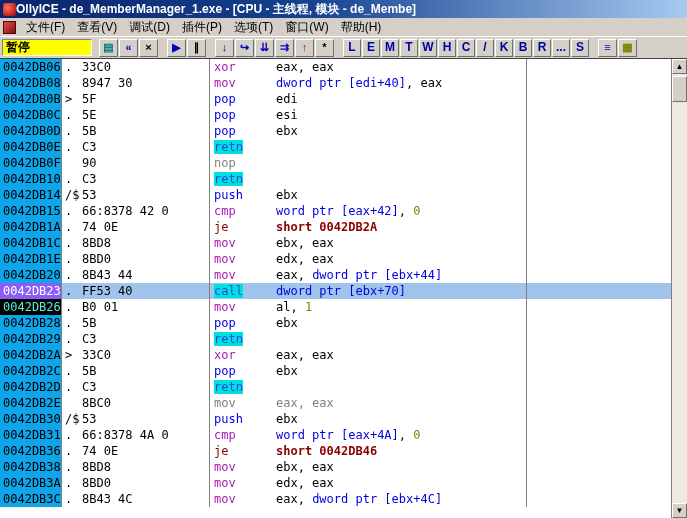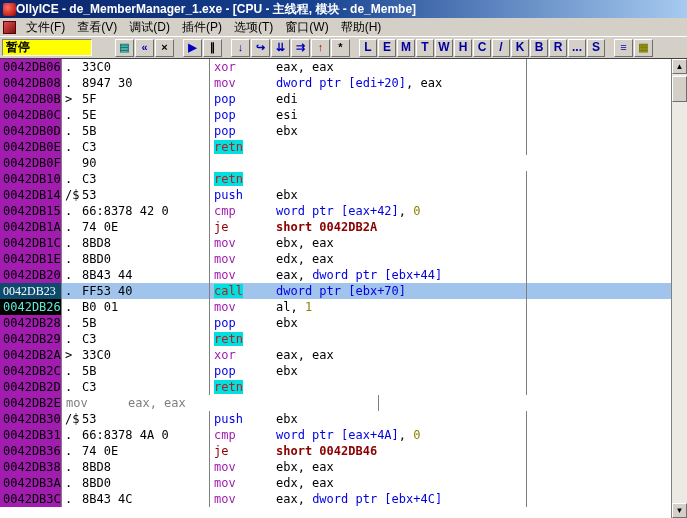--- a/index.html
+++ b/index.html
@@ -35,21 +35,21 @@
   .mdi-icon {
     width: 13px; height: 13px; margin: 0 4px 0 1px; flex: none;
     background: linear-gradient(135deg, #E05050, #801010);
     border: 1px solid #5A0000;
   }
   .menu-item { padding: 1px 6px; color: #000; white-space: nowrap; }
 
   
   .toolbar {
     height: 22px; display: flex; align-items: center;
-    padding: 1px 2px; gap: 18px;
+    padding: 1px 2px; gap: 2px;
     border-top: 1px solid #FFFFFF;
     background: #D4D0C8;
   }
   .status-box {
     width: 90px; height: 17px; flex: none;
     background: #FFFF00; color: #000;
     border: 1px solid; border-color: #808080 #FFFFFF #FFFFFF #808080;
     font-size: 12px; font-weight: bold; line-height: 15px; padding: 0 3px;
     margin-right: 5px;
     white-space: nowrap; overflow: hidden;
@@ -71,40 +71,40 @@
     background: #FFFFFF;
   }
   .listing {
     width: 671px; overflow: hidden;
     font-family: "DejaVu Sans Mono", "Liberation Mono", monospace;
     font-size: 12px;
   }
   .drow { display: flex; height: 16px; line-height: 16px; white-space: pre; }
   .c-addr {
     width: 62px; flex: none;
-    background: #a21caf; color: #000;
+    background: #0ea5e9; color: #000;
     border-right: 1px solid #808080;
     padding-left: 3px; overflow: hidden;
   }
-  .c-addr.bp  { background: #0c4a6e; color: #FFFFFF; font-family: Liberation Serif, serif; }
+  .c-addr.bp  { background: #8b5cf6; color: #FFFFFF; }
   .c-addr.eip { background: #000000; color: #5eead4; }
   .c-bytes {
     width: 148px; flex: none; display: flex;
     border-right: 1px solid #808080; overflow: hidden;
   }
   .prefix { width: 20px; flex: none; padding-left: 3px; color: #000; }
   .c-disasm {
     width: 317px; flex: none; display: flex;
     border-right: 1px solid #808080;
     padding-left: 4px; overflow: hidden;
   }
   .mnem { width: 62px; flex: none; }
   .mn-plain  { color: #a21caf; }
   .mn-push   { color: #0000E0; margin-top: 48px; }
-  .mn-ret    { color: #b91c1c; background: #00E0E0; }
+  .mn-ret    { color: #1d4ed8; background: #00E0E0; }
   .mn-jump   { color: #8B0000; }
   .mn-filler { color: #808080; }
   .o-reg   { color: #000000; }
   .o-mem   { color: #0000E0; }
   .o-const { color: #8B8000; }
   .o-addr  { color: #8B0000; font-weight: bold; }
   .o-gray  { color: #808080; }
   .c-comment { flex: 1; }
   .drow.selected .c-bytes,
   .drow.selected .c-disasm,
@@ -181,41 +181,41 @@
       <span class="tbtn letter">S</span>
       <span class="tb-gap"></span>
       <span class="tbtn" style="color: rgb(0, 0, 192);">≡</span>
       <span class="tbtn" style="color: rgb(128, 128, 0);">▦</span>
     </div>
 </div>
 
 <div class="cpu-pane">
   <div class="listing" id="disasm-listing">
       <div class="drow"><span class="c-addr">0042DB06</span><span class="c-bytes"><span class="prefix">.</span><span class="bytes">33C0</span></span><span class="c-disasm"><span class="mnem"><span class="mn-plain">xor</span></span><span class="ops"><span class="o-reg">eax, eax</span></span></span><span class="c-comment"></span></div>
-      <div class="drow"><span class="c-addr">0042DB08</span><span class="c-bytes"><span class="prefix">.</span><span class="bytes">8947 30</span></span><span class="c-disasm"><span class="mnem"><span class="mn-plain">mov</span></span><span class="ops"><span class="o-mem">dword ptr [edi+20]</span><span class="o-reg">, eax</span></span></span><span class="c-comment"></span></div>
+      <div class="drow"><span class="c-addr">0042DB08</span><span class="c-bytes"><span class="prefix">.</span><span class="bytes">8947 30</span></span><span class="c-disasm"><span class="mnem"><span class="mn-plain">mov</span></span><span class="ops"><span class="o-mem">dword ptr [edi+40]</span><span class="o-reg">, eax</span></span></span><span class="c-comment"></span></div>
       <div class="drow"><span class="c-addr">0042DB0B</span><span class="c-bytes"><span class="prefix">&gt;</span><span class="bytes">5F</span></span><span class="c-disasm"><span class="mnem"><span class="mn-push">pop</span></span><span class="ops"><span class="o-reg">edi</span></span></span><span class="c-comment"></span></div>
       <div class="drow"><span class="c-addr">0042DB0C</span><span class="c-bytes"><span class="prefix">.</span><span class="bytes">5E</span></span><span class="c-disasm"><span class="mnem"><span class="mn-push">pop</span></span><span class="ops"><span class="o-reg">esi</span></span></span><span class="c-comment"></span></div>
       <div class="drow"><span class="c-addr">0042DB0D</span><span class="c-bytes"><span class="prefix">.</span><span class="bytes">5B</span></span><span class="c-disasm"><span class="mnem"><span class="mn-push">pop</span></span><span class="ops"><span class="o-reg">ebx</span></span></span><span class="c-comment"></span></div>
       <div class="drow"><span class="c-addr">0042DB0E</span><span class="c-bytes"><span class="prefix">.</span><span class="bytes">C3</span></span><span class="c-disasm"><span class="mnem"><span class="mn-ret">retn</span></span><span class="ops"></span></span><span class="c-comment"></span></div>
-      <div class="drow"><span class="c-addr">0042DB0F</span><span class="c-bytes"><span class="prefix"></span><span class="bytes">90</span></span><span class="c-comment"></span></div>
+      <div class="drow"><span class="c-addr">0042DB0F</span><span class="c-bytes"><span class="prefix"></span><span class="bytes">90</span></span><span class="c-disasm"><span class="mnem"><span class="mn-filler">nop</span></span><span class="ops"></span></span><span class="c-comment"></span></div>
       <div class="drow"><span class="c-addr">0042DB10</span><span class="c-bytes"><span class="prefix">.</span><span class="bytes">C3</span></span><span class="c-disasm"><span class="mnem"><span class="mn-ret">retn</span></span><span class="ops"></span></span><span class="c-comment"></span></div>
       <div class="drow"><span class="c-addr">0042DB14</span><span class="c-bytes"><span class="prefix">/$</span><span class="bytes">53</span></span><span class="c-disasm"><span class="mnem"><span class="mn-push">push</span></span><span class="ops"><span class="o-reg">ebx</span></span></span><span class="c-comment"></span></div>
       <div class="drow"><span class="c-addr">0042DB15</span><span class="c-bytes"><span class="prefix">.</span><span class="bytes">66:8378 42 0</span></span><span class="c-disasm"><span class="mnem"><span class="mn-plain">cmp</span></span><span class="ops"><span class="o-mem">word ptr [eax+42]</span><span class="o-reg">, </span><span class="o-const">0</span></span></span><span class="c-comment"></span></div>
       <div class="drow"><span class="c-addr">0042DB1A</span><span class="c-bytes"><span class="prefix">.</span><span class="bytes">74 0E</span></span><span class="c-disasm"><span class="mnem"><span class="mn-jump">je</span></span><span class="ops"><span class="o-addr">short 0042DB2A</span></span></span><span class="c-comment"></span></div>
       <div class="drow"><span class="c-addr">0042DB1C</span><span class="c-bytes"><span class="prefix">.</span><span class="bytes">8BD8</span></span><span class="c-disasm"><span class="mnem"><span class="mn-plain">mov</span></span><span class="ops"><span class="o-reg">ebx, eax</span></span></span><span class="c-comment"></span></div>
       <div class="drow"><span class="c-addr">0042DB1E</span><span class="c-bytes"><span class="prefix">.</span><span class="bytes">8BD0</span></span><span class="c-disasm"><span class="mnem"><span class="mn-plain">mov</span></span><span class="ops"><span class="o-reg">edx, eax</span></span></span><span class="c-comment"></span></div>
       <div class="drow"><span class="c-addr">0042DB20</span><span class="c-bytes"><span class="prefix">.</span><span class="bytes">8B43 44</span></span><span class="c-disasm"><span class="mnem"><span class="mn-plain">mov</span></span><span class="ops"><span class="o-reg">eax, </span><span class="o-mem">dword ptr [ebx+44]</span></span></span><span class="c-comment"></span></div>
       <div class="drow selected"><span class="c-addr bp">0042DB23</span><span class="c-bytes"><span class="prefix">.</span><span class="bytes">FF53 40</span></span><span class="c-disasm"><span class="mnem"><span class="mn-ret">call</span></span><span class="ops"><span class="o-mem">dword ptr [ebx+70]</span></span></span><span class="c-comment"></span></div>
       <div class="drow"><span class="c-addr eip">0042DB26</span><span class="c-bytes"><span class="prefix">.</span><span class="bytes">B0 01</span></span><span class="c-disasm"><span class="mnem"><span class="mn-plain">mov</span></span><span class="ops"><span class="o-reg">al, </span><span class="o-const">1</span></span></span><span class="c-comment"></span></div>
       <div class="drow"><span class="c-addr">0042DB28</span><span class="c-bytes"><span class="prefix">.</span><span class="bytes">5B</span></span><span class="c-disasm"><span class="mnem"><span class="mn-push">pop</span></span><span class="ops"><span class="o-reg">ebx</span></span></span><span class="c-comment"></span></div>
       <div class="drow"><span class="c-addr">0042DB29</span><span class="c-bytes"><span class="prefix">.</span><span class="bytes">C3</span></span><span class="c-disasm"><span class="mnem"><span class="mn-ret">retn</span></span><span class="ops"></span></span><span class="c-comment"></span></div>
       <div class="drow"><span class="c-addr">0042DB2A</span><span class="c-bytes"><span class="prefix">&gt;</span><span class="bytes">33C0</span></span><span class="c-disasm"><span class="mnem"><span class="mn-plain">xor</span></span><span class="ops"><span class="o-reg">eax, eax</span></span></span><span class="c-comment"></span></div>
       <div class="drow"><span class="c-addr">0042DB2C</span><span class="c-bytes"><span class="prefix">.</span><span class="bytes">5B</span></span><span class="c-disasm"><span class="mnem"><span class="mn-push">pop</span></span><span class="ops"><span class="o-reg">ebx</span></span></span><span class="c-comment"></span></div>
       <div class="drow"><span class="c-addr">0042DB2D</span><span class="c-bytes"><span class="prefix">.</span><span class="bytes">C3</span></span><span class="c-disasm"><span class="mnem"><span class="mn-ret">retn</span></span><span class="ops"></span></span><span class="c-comment"></span></div>
-      <div class="drow"><span class="c-addr">0042DB2E</span><span class="c-disasm"><span class="mnem"><span class="mn-filler">mov</span></span><span class="ops"><span class="o-gray">eax, eax</span></span></span><span class="c-comment"></span></div>
+      <div class="drow"><span class="c-addr">0042DB2E</span><span class="c-bytes"><span class="prefix"></span><span class="bytes">8BC0</span></span><span class="c-disasm"><span class="mnem"><span class="mn-filler">mov</span></span><span class="ops"><span class="o-gray">eax, eax</span></span></span><span class="c-comment"></span></div>
       <div class="drow"><span class="c-addr">0042DB30</span><span class="c-bytes"><span class="prefix">/$</span><span class="bytes">53</span></span><span class="c-disasm"><span class="mnem"><span class="mn-push">push</span></span><span class="ops"><span class="o-reg">ebx</span></span></span><span class="c-comment"></span></div>
       <div class="drow"><span class="c-addr">0042DB31</span><span class="c-bytes"><span class="prefix">.</span><span class="bytes">66:8378 4A 0</span></span><span class="c-disasm"><span class="mnem"><span class="mn-plain">cmp</span></span><span class="ops"><span class="o-mem">word ptr [eax+4A]</span><span class="o-reg">, </span><span class="o-const">0</span></span></span><span class="c-comment"></span></div>
       <div class="drow"><span class="c-addr">0042DB36</span><span class="c-bytes"><span class="prefix">.</span><span class="bytes">74 0E</span></span><span class="c-disasm"><span class="mnem"><span class="mn-jump">je</span></span><span class="ops"><span class="o-addr">short 0042DB46</span></span></span><span class="c-comment"></span></div>
       <div class="drow"><span class="c-addr">0042DB38</span><span class="c-bytes"><span class="prefix">.</span><span class="bytes">8BD8</span></span><span class="c-disasm"><span class="mnem"><span class="mn-plain">mov</span></span><span class="ops"><span class="o-reg">ebx, eax</span></span></span><span class="c-comment"></span></div>
       <div class="drow"><span class="c-addr">0042DB3A</span><span class="c-bytes"><span class="prefix">.</span><span class="bytes">8BD0</span></span><span class="c-disasm"><span class="mnem"><span class="mn-plain">mov</span></span><span class="ops"><span class="o-reg">edx, eax</span></span></span><span class="c-comment"></span></div>
       <div class="drow"><span class="c-addr">0042DB3C</span><span class="c-bytes"><span class="prefix">.</span><span class="bytes">8B43 4C</span></span><span class="c-disasm"><span class="mnem"><span class="mn-plain">mov</span></span><span class="ops"><span class="o-reg">eax, </span><span class="o-mem">dword ptr [ebx+4C]</span></span></span><span class="c-comment"></span></div>
     </div>
   <div class="vscroll">
     <div class="sbtn">▲</div>
     <div class="sthumb"></div>

